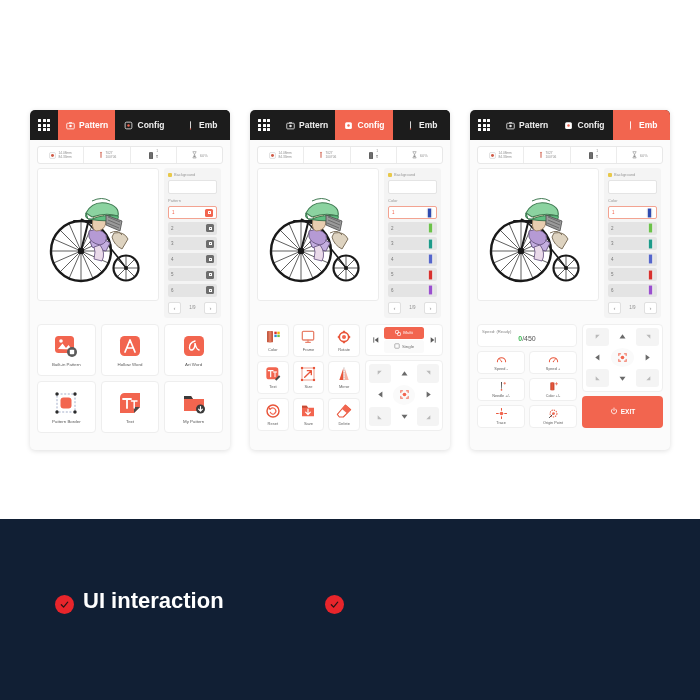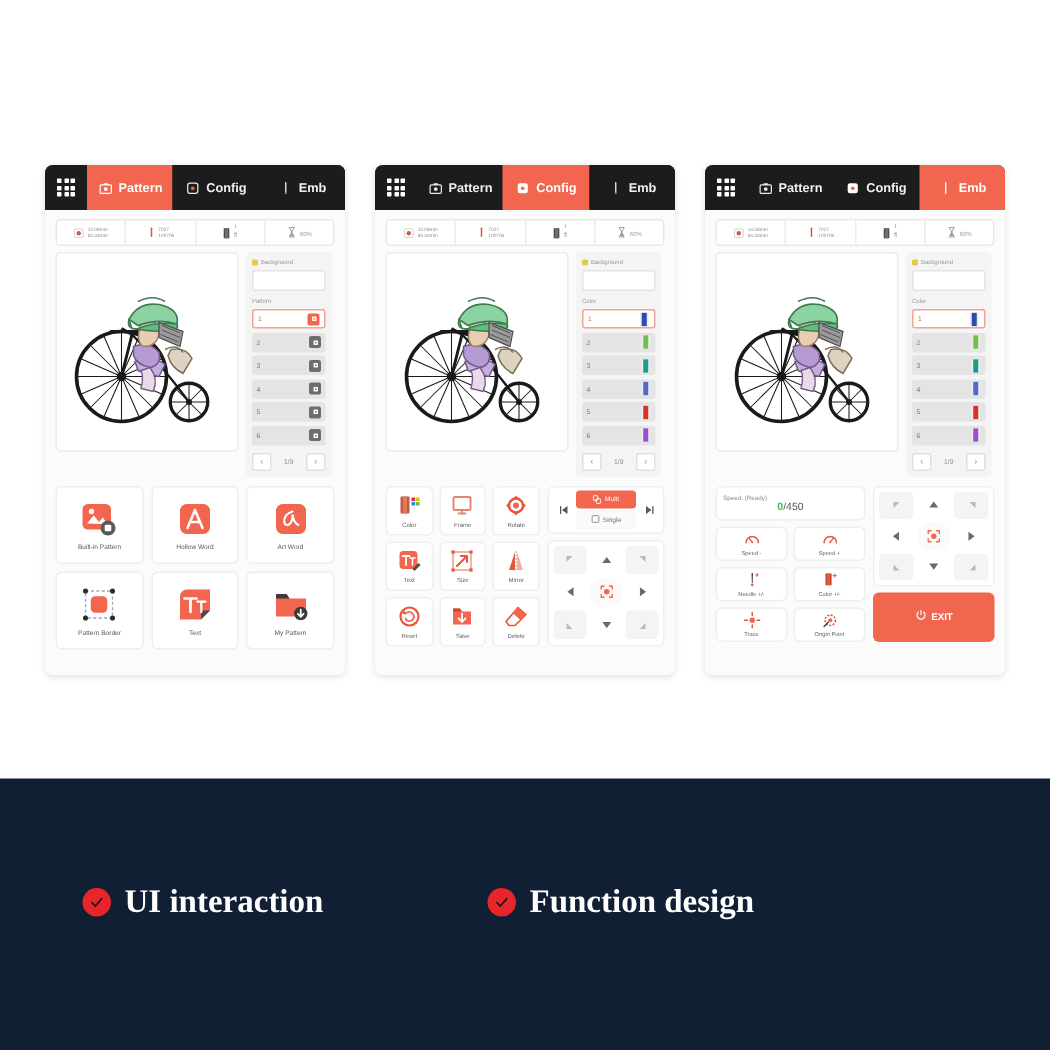--- a/index.html
+++ b/index.html
@@ -275,21 +275,21 @@
     padding: 44px 0 0 55px;
   }
   .banner h1 {
     color: #ffffff;
     font-size: 37px;
     font-weight: bold;
     letter-spacing: 0.2px;
     line-height: 1;
   }
   .bullets { display: flex; margin-top: 25px; }
-  .bullet { display: flex; align-items: center; gap: 9px; font-family: Liberation Serif, serif; }
+  .bullet { display: flex; align-items: flex-end; gap: 9px; }
   .bullet:first-child { width: 270px; }
   .check {
     width: 19px; height: 19px; border-radius: 50%;
     background: #e8252b;
     display: flex; align-items: center; justify-content: center;
     flex: 0 0 auto;
   }
   .bullet-lb { color: #fff; font-size: 22px; font-weight: bold; }
 </style>
 </head>
@@ -1312,16 +1312,15 @@
           </svg>
       </span>
       <span class="bullet-lb">UI interaction</span>
     </div>
     <div class="bullet">
       <span class="check">
         <svg width="11" height="11" viewBox="0 0 24 24">
             <path d="M5 12.5 L10 17.5 L19 7" fill="none" stroke="#2a1416" stroke-width="2.6" stroke-linecap="round" stroke-linejoin="round"></path>
           </svg>
       </span>
-      <span class="bullet-lb">Function design</span>
     </div>
   </div>
 </div>
 
 </body></html>

